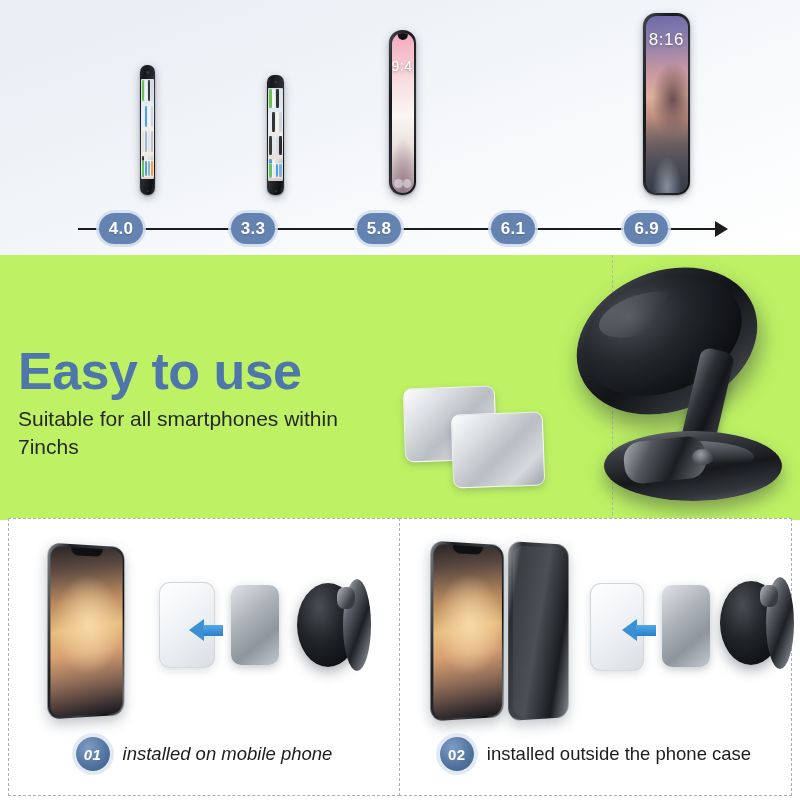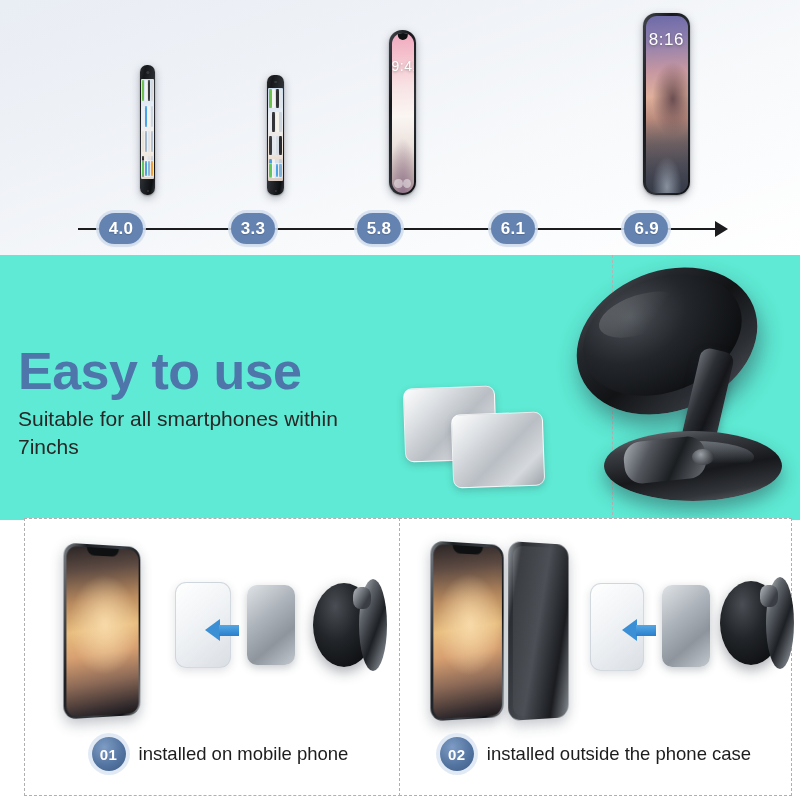--- a/index.html
+++ b/index.html
@@ -124,21 +124,21 @@
     position: absolute; top: 8px; transform: translateX(-50%);
     min-width: 44px; height: 31px; padding: 0 9px;
     border-radius: 16px; background: #6583b0;
     box-shadow: 0 0 0 3px rgba(210,222,238,.85), 0 1px 3px rgba(50,70,100,.3);
     color: #ffffff; font-size: 17px; font-weight: 700;
     display: flex; align-items: center; justify-content: center;
     letter-spacing: .3px; text-shadow: 0 1px 1px rgba(0,0,0,.18);
   }
 
   
-  .mid-section { position: absolute; left: 0; top: 255px; width: 800px; height: 265px; background: #5eead4; }
+  .mid-section { position: absolute; left: 0; top: 255px; width: 800px; height: 265px; background: #bef264; }
   .headline {
     position: absolute; left: 18px; top: 90px;
     font-size: 52px; font-weight: 700; color: #4e76ab;
     letter-spacing: -.5px; line-height: 1;
   }
   .subline {
     position: absolute; left: 18px; top: 150px; width: 330px;
     font-size: 21px; color: #272727; line-height: 1.32; font-weight: 400;
   }
   .v-dash {
@@ -205,21 +205,21 @@
     border-radius: 50%;
     background: radial-gradient(circle at 40% 34%, #9aa0a6, #33363b 78%);
   }
 
   
   .panels { position: absolute; left: 0; top: 518px; width: 800px; height: 282px; }
   .panel {
     position: absolute; top: 0; height: 278px;
     border: 1px dashed #b0b0b0; background: #fff;
   }
-  .panel-1 { left: 24px; width: 392px; }
+  .panel-1 { left: 8px; width: 392px; font-style: italic; }
   .panel-2 { left: 399px; width: 393px; }
 
   .panel-stage { position: absolute; left: 0; top: 8px; width: 100%; height: 210px; }
 
   
   .ex-phone {
     position: absolute;
     border-radius: 13px; padding: 2.5px;
     background: linear-gradient(100deg,#7c8288 0%,#1c1f23 22%,#3a3e44 55%,#101214 82%,#8a9096 100%);
     box-shadow: 0 5px 14px rgba(50,60,75,.33);

